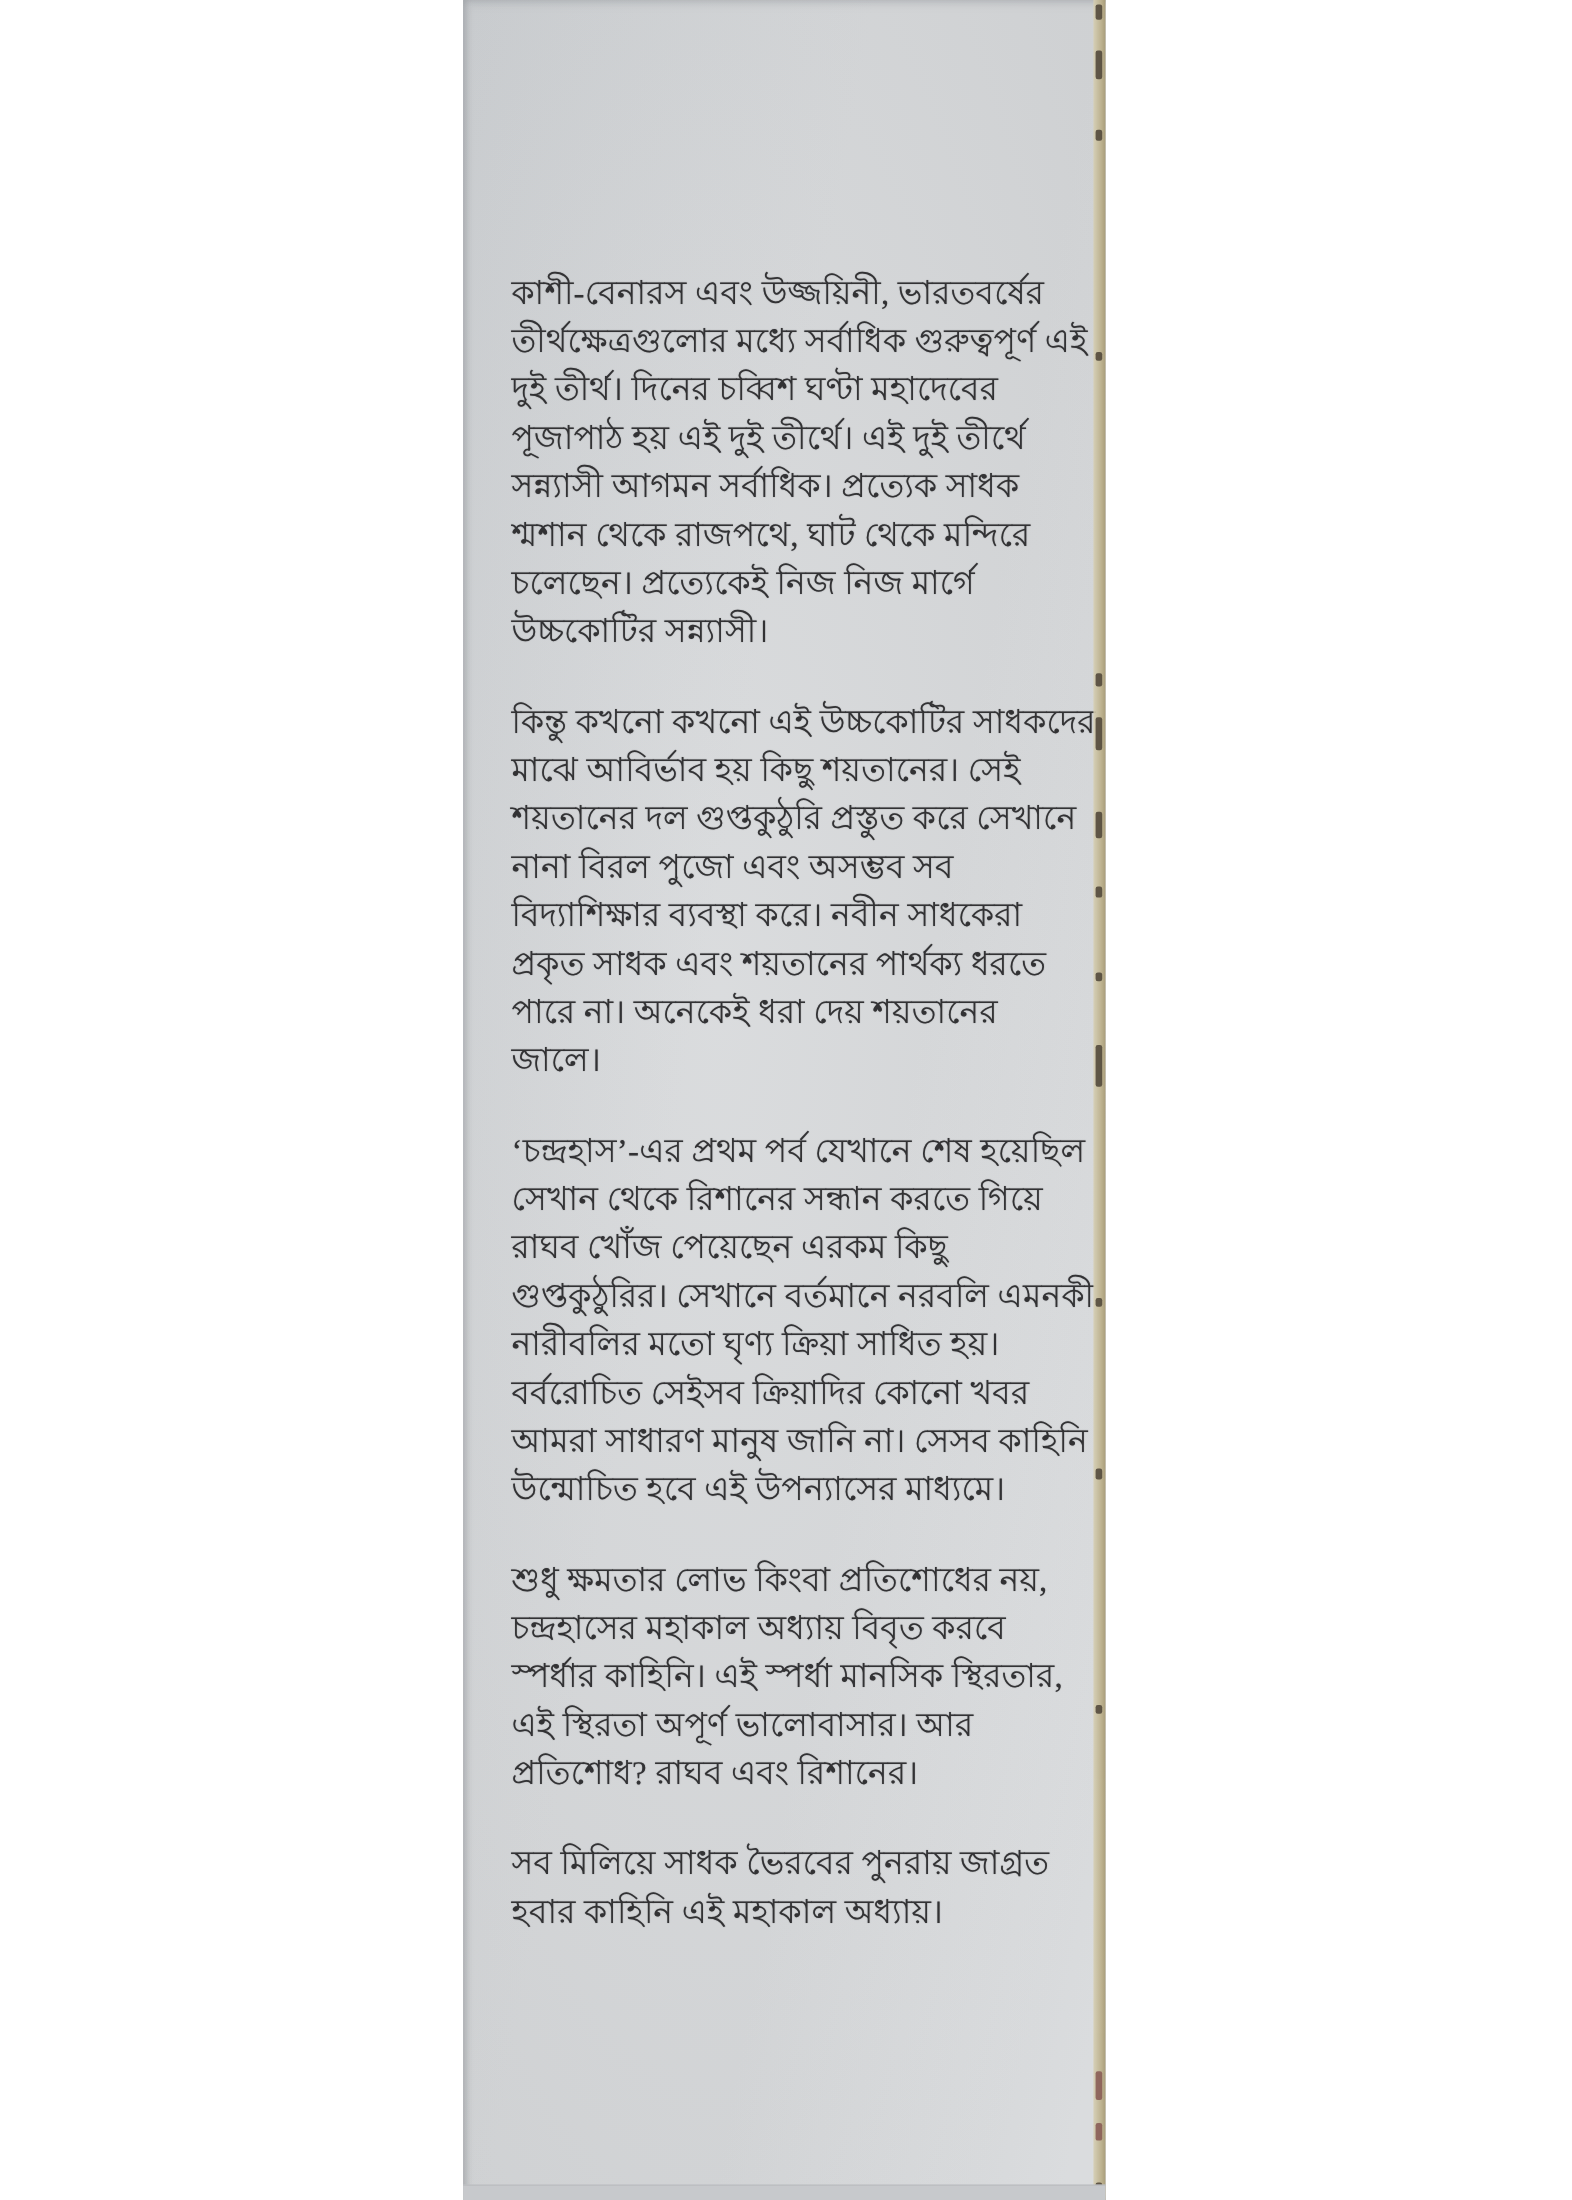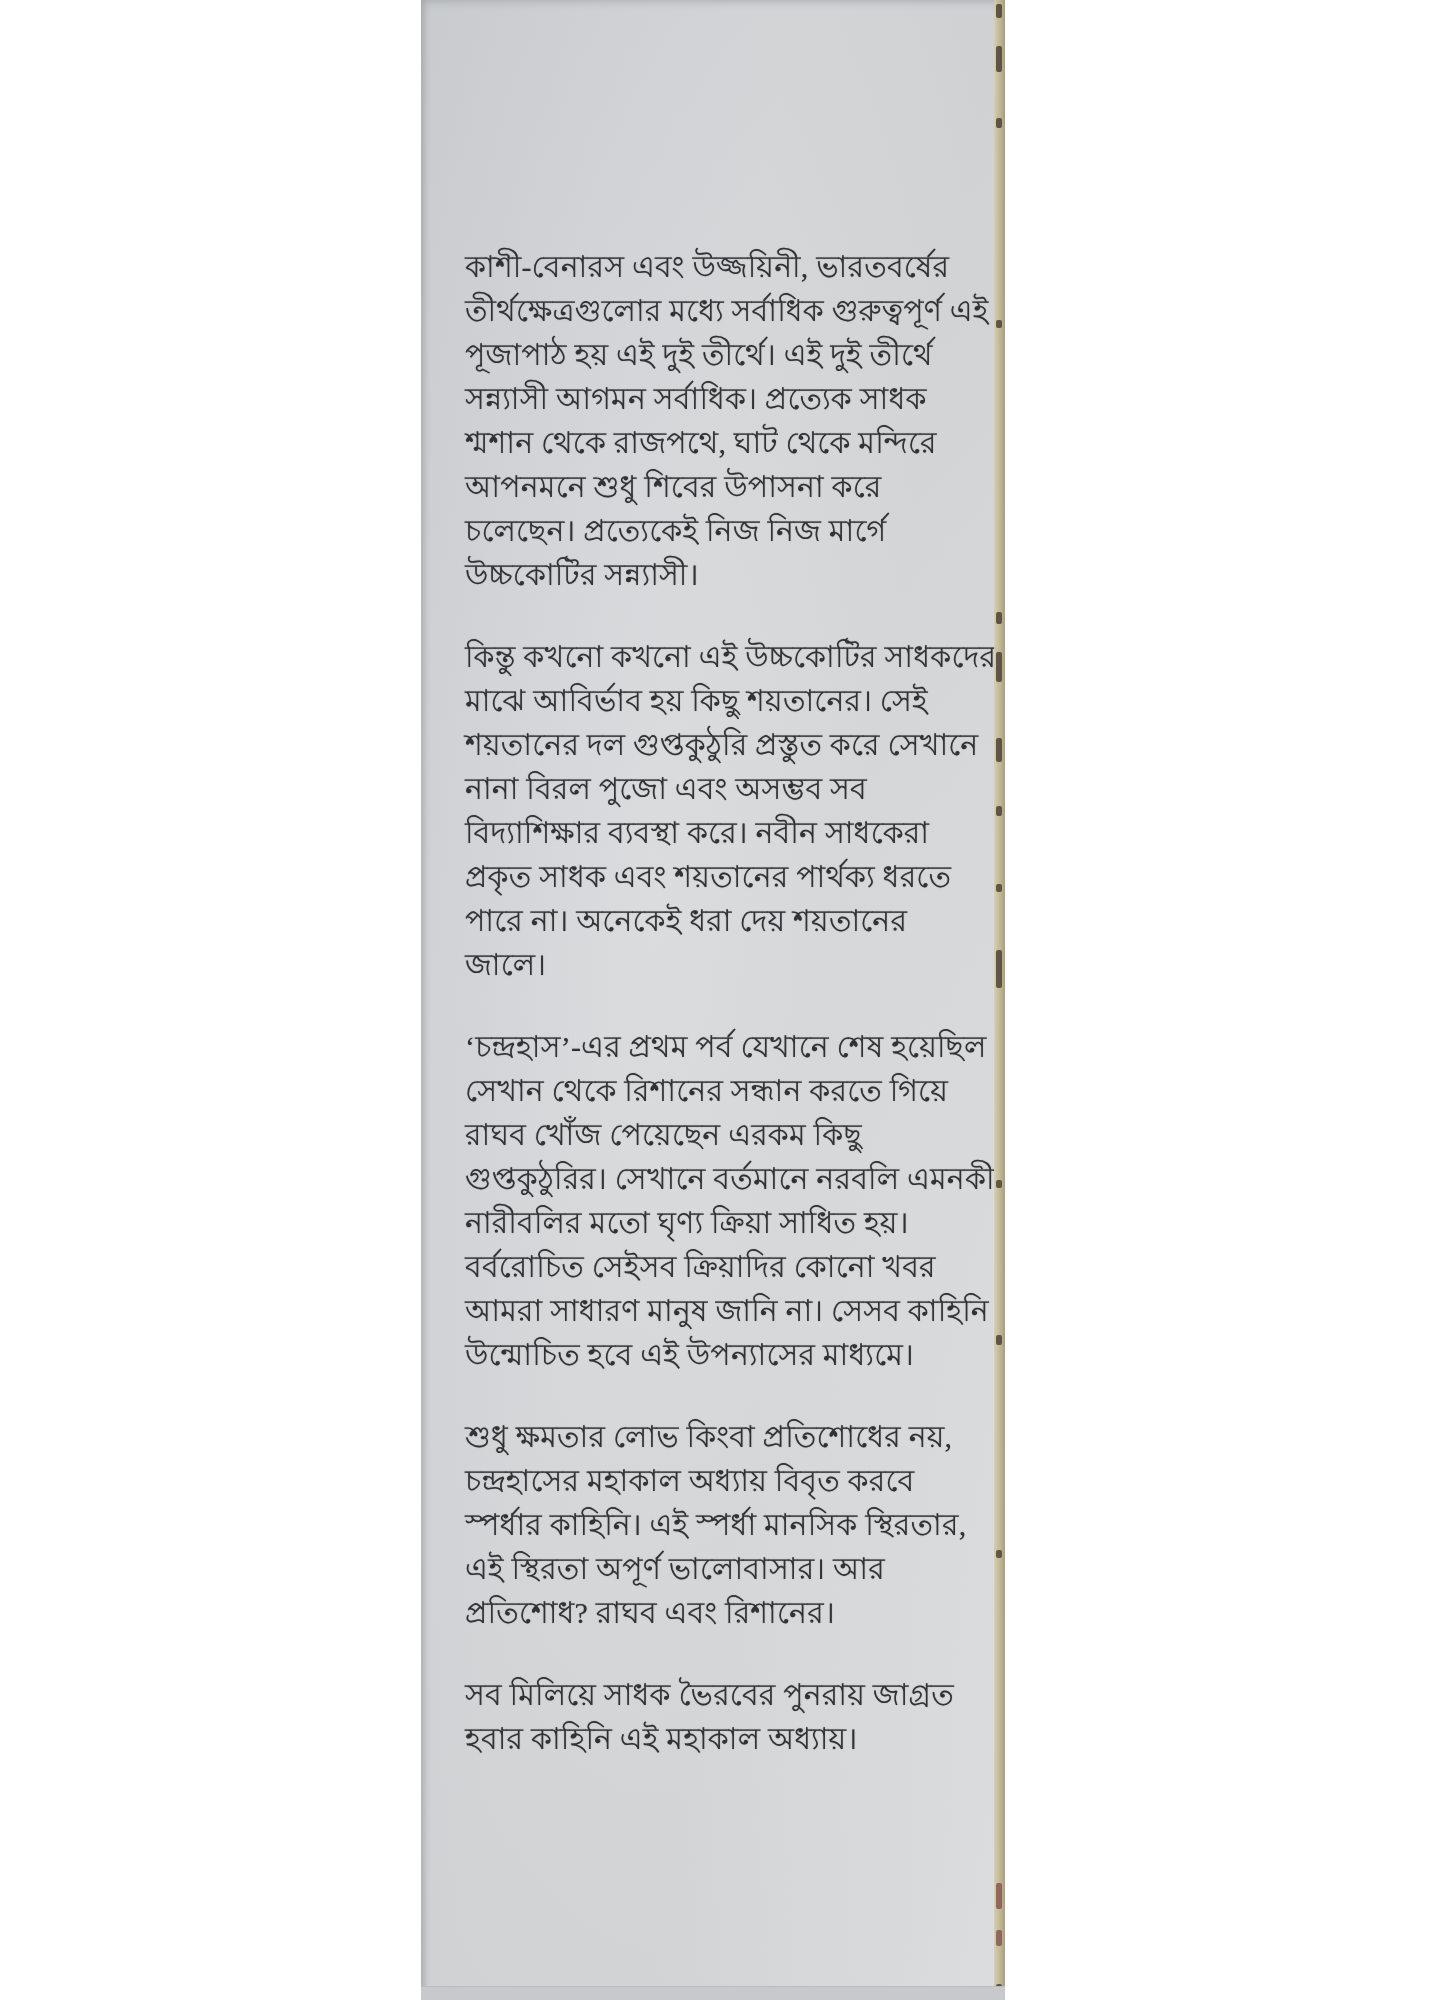--- a/index.html
+++ b/index.html
@@ -82,24 +82,24 @@
 </style>
 </head>
 <body>
 
 <div class="canvas">
   <div class="page">
     <div class="text-block" id="text-block">
         <div class="paragraph">
           <div class="line">কাশী-বেনারস এবং উজ্জয়িনী, ভারতবর্ষের</div>
           <div class="line">তীর্থক্ষেত্রগুলোর মধ্যে সর্বাধিক গুরুত্বপূর্ণ এই</div>
+          <div class="line">দুই তীর্থ। দিনের চব্বিশ ঘণ্টা মহাদেবের</div>
           <div class="line">পূজাপাঠ হয় এই দুই তীর্থে। এই দুই তীর্থে</div>
           <div class="line">সন্ন্যাসী আগমন সর্বাধিক। প্রত্যেক সাধক</div>
           <div class="line">শ্মশান থেকে রাজপথে, ঘাট থেকে মন্দিরে</div>
-          <div class="line">আপনমনে শুধু শিবের উপাসনা করে</div>
           <div class="line">চলেছেন। প্রত্যেকেই নিজ নিজ মার্গে</div>
           <div class="line">উচ্চকোটির সন্ন্যাসী।</div>
         </div>
         <div class="paragraph">
           <div class="line">কিন্তু কখনো কখনো এই উচ্চকোটির সাধকদের</div>
           <div class="line">মাঝে আবির্ভাব হয় কিছু শয়তানের। সেই</div>
           <div class="line">শয়তানের দল গুপ্তকুঠুরি প্রস্তুত করে সেখানে</div>
           <div class="line">নানা বিরল পুজো এবং অসম্ভব সব</div>
           <div class="line">বিদ্যাশিক্ষার ব্যবস্থা করে। নবীন সাধকেরা</div>
           <div class="line">প্রকৃত সাধক এবং শয়তানের পার্থক্য ধরতে</div>

